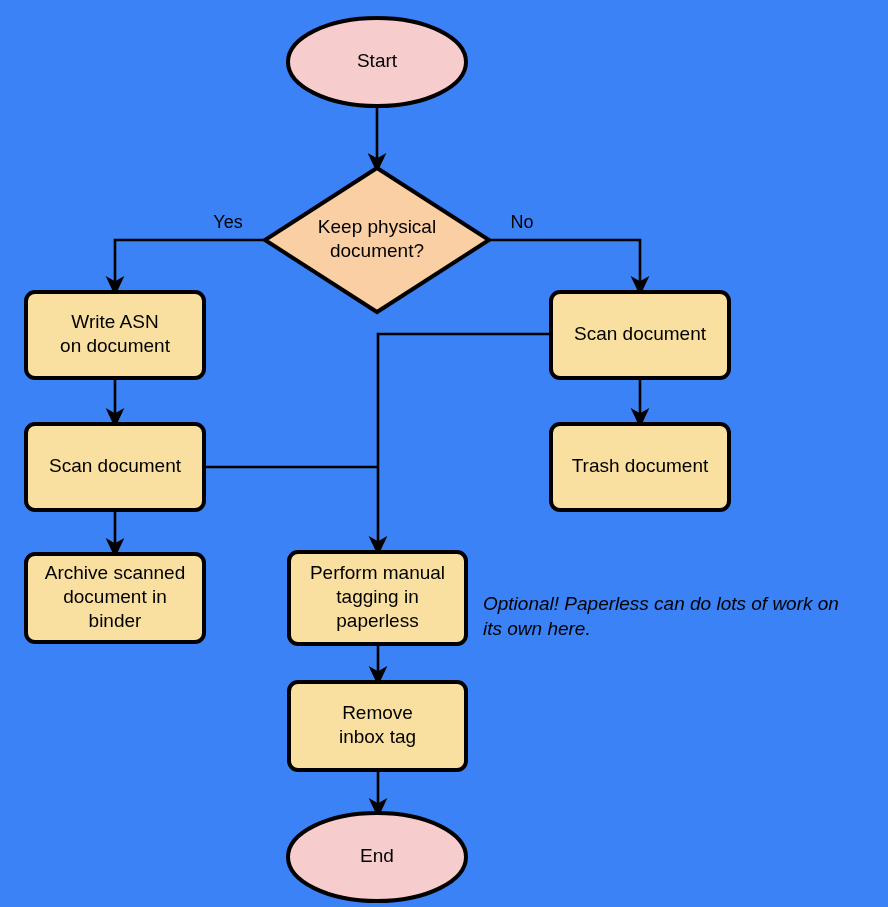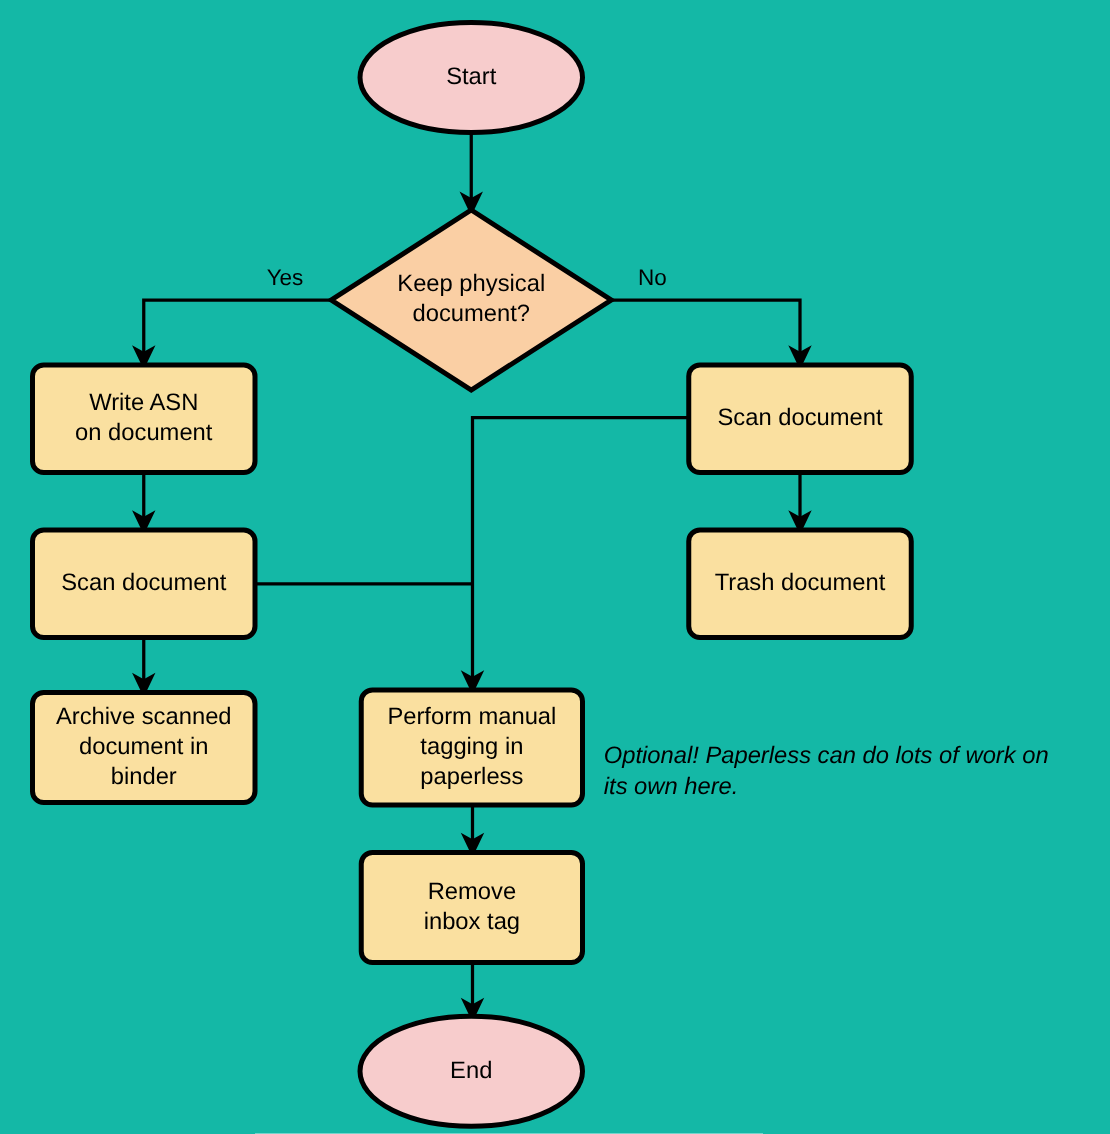--- a/index.html
+++ b/index.html
@@ -8,21 +8,21 @@
     padding: 0;
     background: #ffffff;
   }
   body {
     font-family: "Liberation Sans", sans-serif;
   }
   #flow-root {
     position: relative;
     width: 888px;
     height: 907px;
-    background: #14b8a6;
+    background: #3b82f6;
     overflow: hidden;
   }
   #flow-svg {
     position: absolute;
     left: 0;
     top: 0;
     width: 888px;
     height: 907px;
   }
   .node-label {

